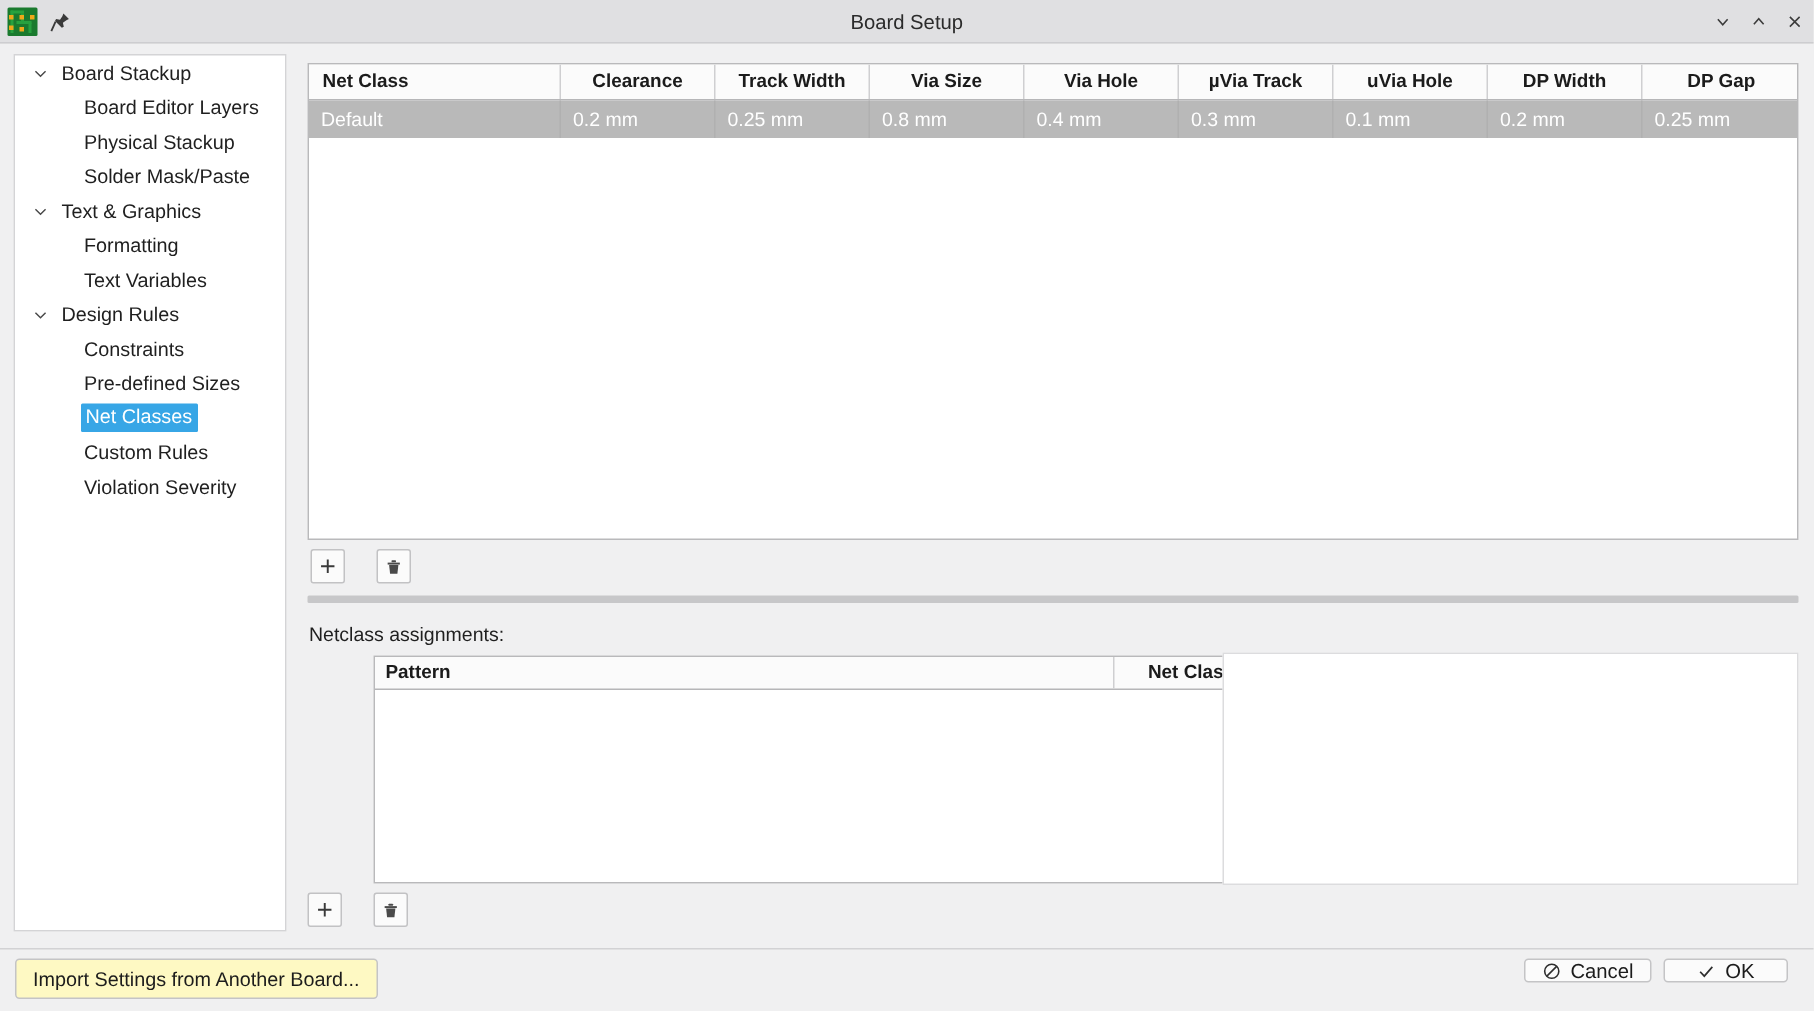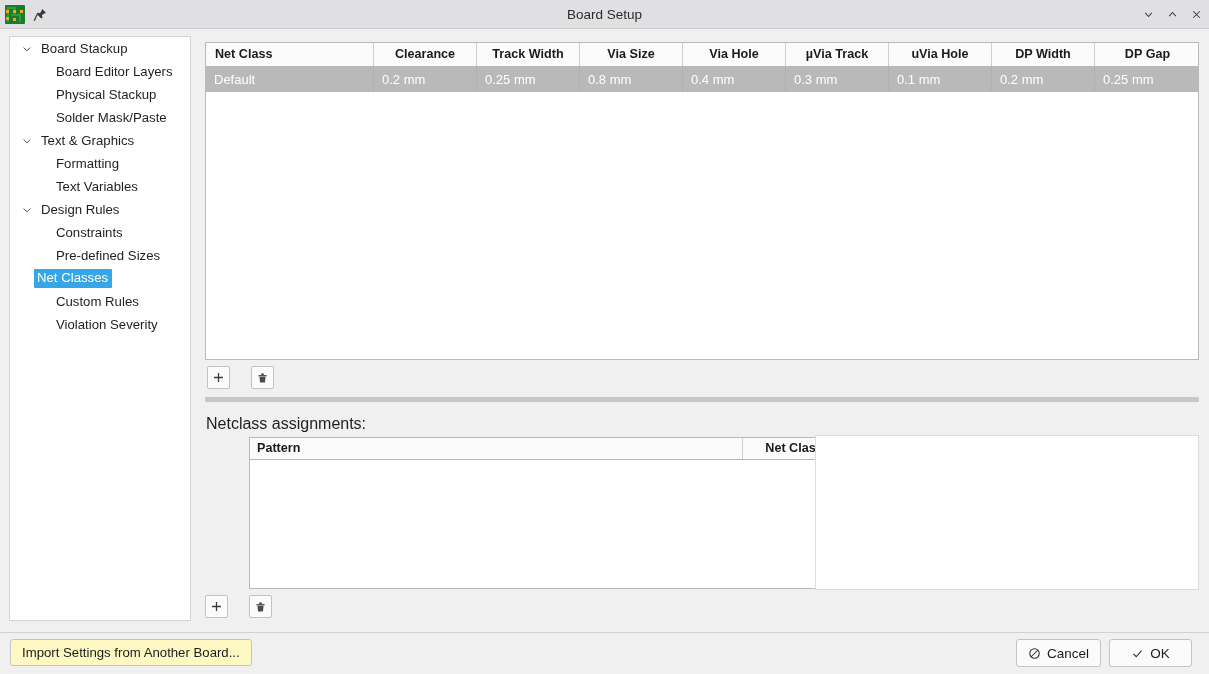--- a/index.html
+++ b/index.html
@@ -73,21 +73,21 @@
     display: flex; align-items: center; justify-content: center;
     color: #4a4a4a;
   }
   .tree-row .lbl { display: inline-block; }
   .tree-row.lvl0 .lbl { margin-left: 31px; }
   .tree-row.lvl1 .lbl { margin-left: 46px; }
   .tree-row.selected .lbl {
     background: #37a6e6;
     color: #ffffff;
     padding: 1px 4px 2px 3px;
-    margin-left: 24px;
+    margin-left: 44px;
     border-radius: 1px;
     line-height: 16px;
   }
 
   
   #ncgrid {
     position: absolute; left: 205px; top: 42px;
     width: 994px; height: 318px;
     background: #ffffff;
     border: 1px solid #b9b9bb;
@@ -138,21 +138,21 @@
   #splitter {
     position: absolute; left: 205px; top: 397px;
     width: 994px; height: 5px;
     background: #c7c7c9;
     border-radius: 1px;
   }
 
   
   #asn-label {
     position: absolute; left: 206px; top: 415px;
-    font-size: 16px; color: #1f1f1f;
+    font-size: 13px; color: #1f1f1f;
   }
   #asn-grid {
     position: absolute; left: 205px; top: 437px;
     width: 597px; height: 152px;
     background: #ffffff;
     border: 1px solid #b9b9bb;
     overflow: hidden;
     margin-left: 44px;
   }
   #asn-grid-head {
@@ -188,21 +188,21 @@
     height: 27px; padding: 0 11px;
     background: #fef9c3;
     border: 1px solid #c4c4c6;
     border-radius: 3px;
     font-size: 13.2px; color: #1c1c1c;
     display: flex; align-items: center;
     white-space: nowrap;
   }
   .dlgbtn {
     position: absolute; top: 639px;
-    height: 28px;
+    height: 16px;
     background: #fbfbfb;
     border: 1px solid #c4c4c6;
     border-radius: 3px;
     font-size: 13.5px; color: #1c1c1c;
     display: flex; align-items: center; justify-content: center;
     gap: 6px;
   }
   #cancel-btn { left: 1016px; width: 85px; }
   #ok-btn { left: 1109px; width: 83px; }
   .bicon { display: flex; align-items: center; color: #2e2e2e; }

